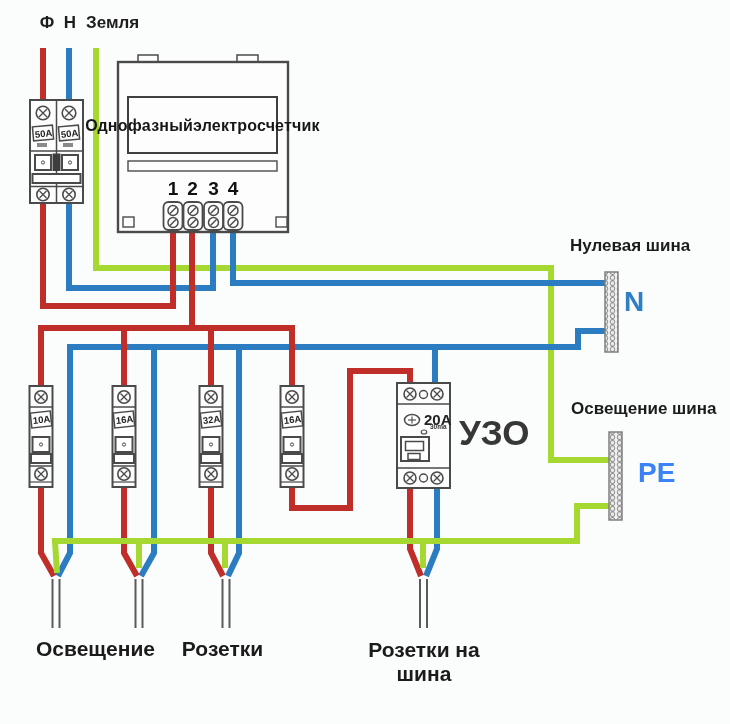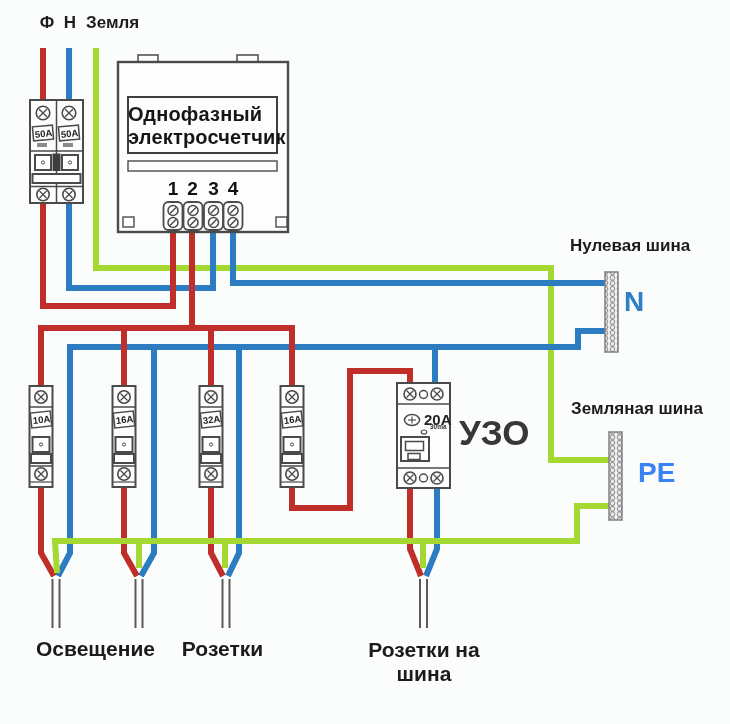--- a/index.html
+++ b/index.html
@@ -5,22 +5,22 @@
   html,body{margin:0;padding:0;background:#ffffff;}
   .canvas{
     position:relative;width:730px;height:724px;background:#fbfcfc;
     font-family:"Liberation Sans","DejaVu Sans",sans-serif;overflow:hidden;
   }
   .canvas svg{position:absolute;left:0;top:0;z-index:1;}
   .lbl{position:absolute;z-index:3;color:#1d1d1d;font-weight:bold;line-height:1.1;}
   .lbl-lg{font-size:17px;}
   .meter-title{
     position:absolute;left:128px;top:99px;width:149px;height:54px;z-index:3;
-    display:flex;flex-direction:column;justify-content:center;
-    font-size:20px;font-weight:bold;color:#161616;letter-spacing:.2px;
+    display:flex;flex-direction:row;justify-content:center;align-items:center;
+    font-size:16px;font-weight:bold;color:#161616;letter-spacing:.2px;
   }
   .term-digit{position:absolute;top:178px;width:14px;text-align:center;
     font-size:19px;font-weight:bold;color:#111;z-index:3;}
   .rating{position:absolute;z-index:3;font-size:9.5px;font-weight:bold;color:#222;
     text-align:center;transform:rotate(-6deg);}
   .rating-main{width:19px;top:128px;}
   .rating-branch{width:21px;top:414px;}
   .rcd-amp{position:absolute;left:424px;top:411px;width:24px;z-index:3;
     font-size:15px;font-weight:bold;color:#222;}
   .rcd-ma{position:absolute;left:430px;top:423px;width:20px;z-index:3;
@@ -235,20 +235,20 @@
   <div class="rating rating-branch" style="left:113.5px;">16A</div>
   <div class="rating rating-branch" style="left:200.5px;">32A</div>
   <div class="rating rating-branch" style="left:281.5px;">16A</div>
 
   <div class="rcd-amp">20A</div>
   <div class="rcd-ma">30ma</div>
   <div class="rcd-name">УЗО</div>
 
   <div class="bus-title" style="left:570px;top:236px;width:140px;">Нулевая шина</div>
   <div class="bus-letter" style="left: 624px; top: 286px; width: 30px; color: rgb(46, 127, 196);">N</div>
-  <div class="bus-title" style="left:571px;top:399px;width:152px;">Земляная шина</div>
+  <div class="bus-title" style="left:571px;top:399px;width:152px;">Освещение шина</div>
   <div class="bus-letter" style="left: 638px; top: 457px; width: 44px; color: #3b82f6;">PE</div>
 
   <div class="circuit" style="left:36px;width:118px;">Освещение</div>
   <div class="circuit" style="left:180px;width:85px;">Розетки</div>
   <div class="circuit" style="left:338px;top:638px;width:172px;">Розетки на шина</div>
 
 </div>
 
 </body></html>

